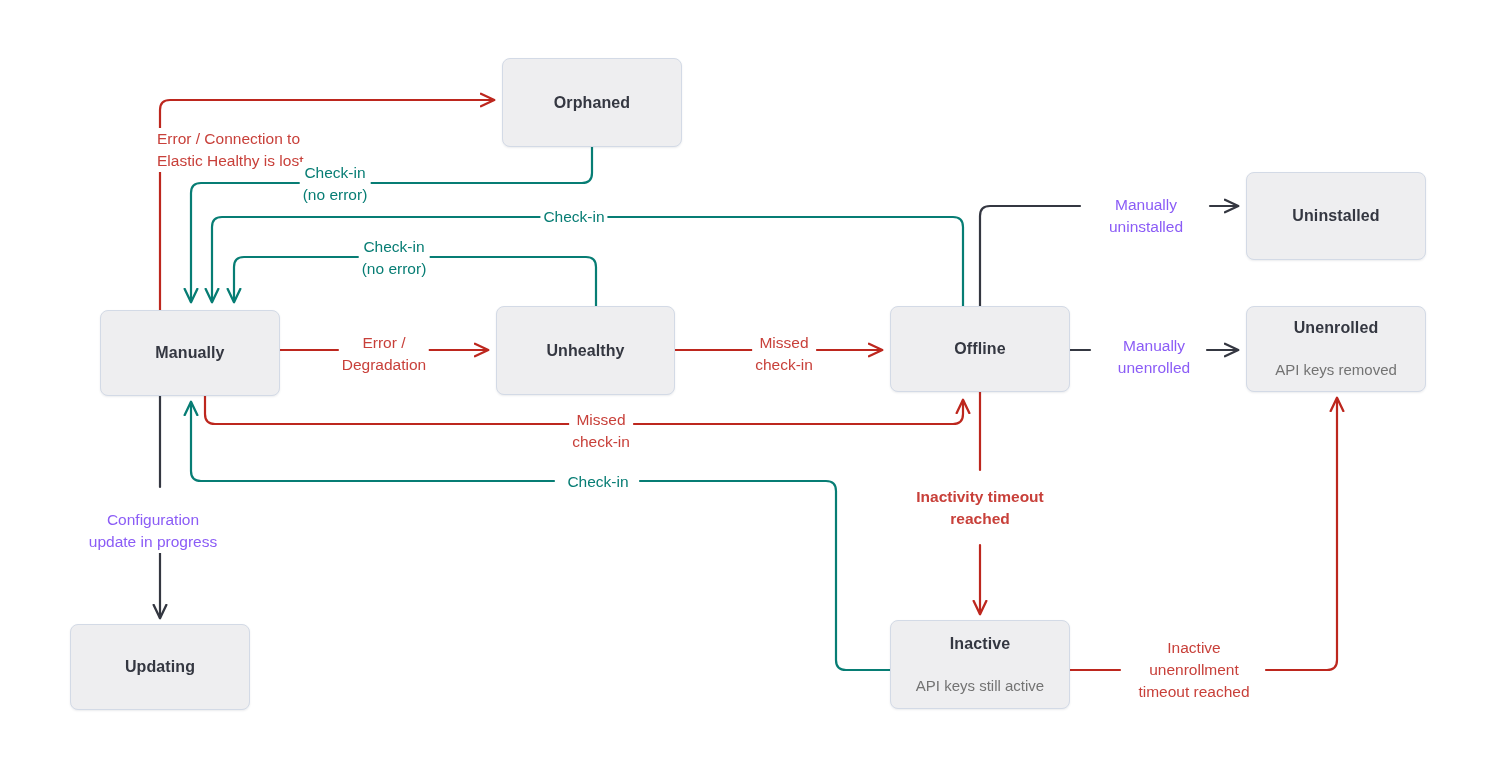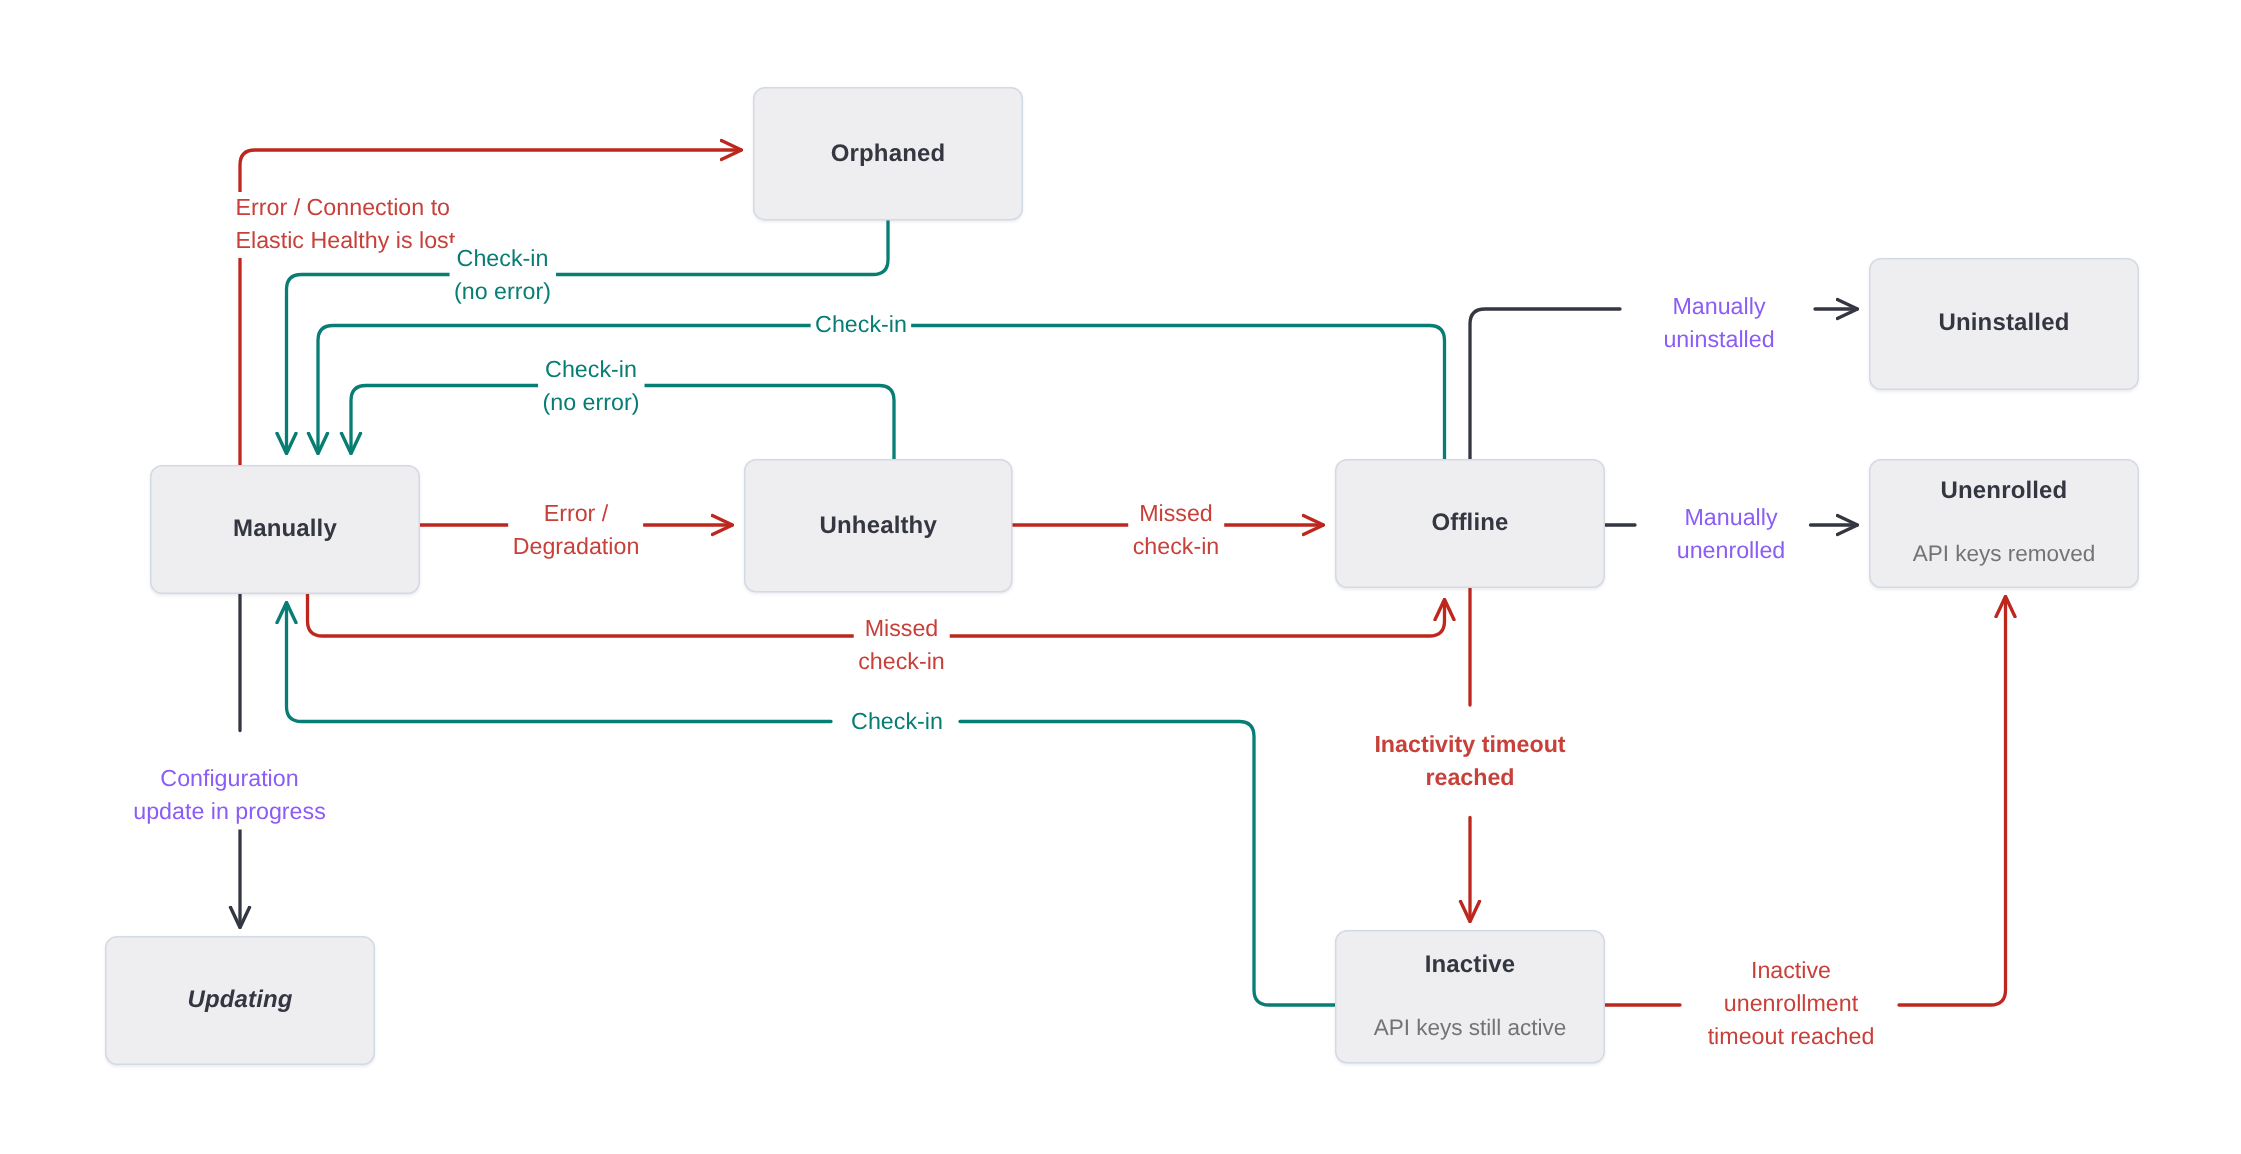--- a/index.html
+++ b/index.html
@@ -95,21 +95,21 @@
   <div class="node" style="left:1246px;top:306px;width:180px;height:86px;">
     <div class="title">Unenrolled</div>
     <div class="sub">API keys removed</div>
   </div>
 
   <div class="node" style="left:890px;top:620px;width:180px;height:89px;">
     <div class="title">Inactive</div>
     <div class="sub">API keys still active</div>
   </div>
 
-  <div class="node" style="left:70px;top:624px;width:180px;height:86px;font-style:italic;">
+  <div class="node" style="left:70px;top:624px;width:180px;height:86px;">
     <div class="title">Updating</div>
   </div>
 
   <div class="lbl red" style="left:154px;top:150px;transform:translate(0,-50%);text-align:left;">Error / Connection to
 Elastic Healthy is lost</div>
 
   <div class="lbl teal" style="left:335px;top:184px;">Check-in
 (no error)</div>
 
   <div class="lbl teal" style="left:574px;top:217px;">Check-in</div>

